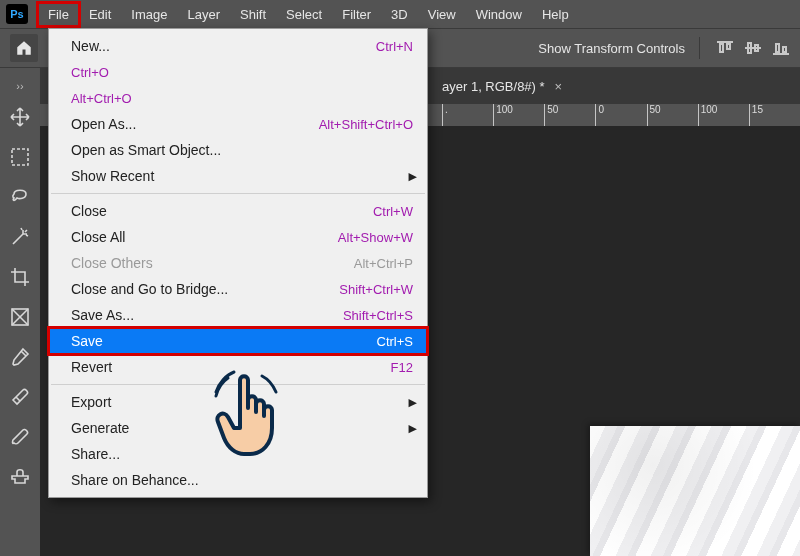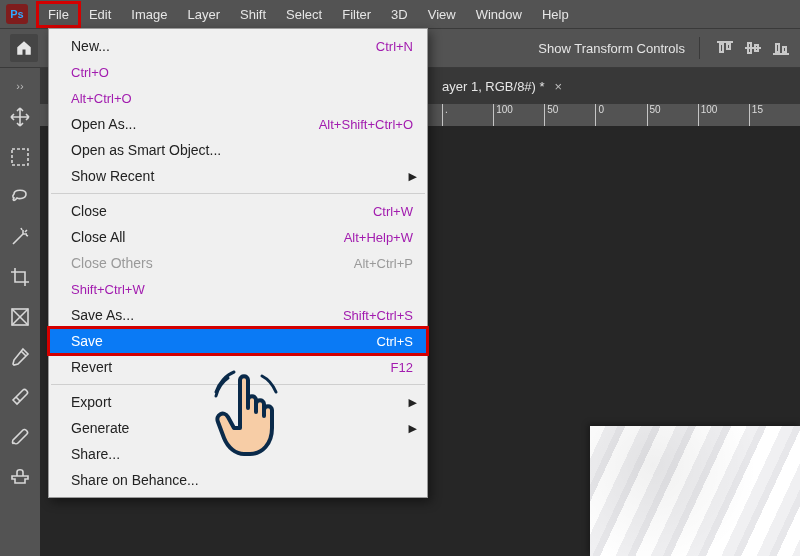--- a/index.html
+++ b/index.html
@@ -1,20 +1,20 @@
 <!DOCTYPE html>
 <html><head>
 <meta charset="utf-8">
 <style>
   * { box-sizing: border-box; margin: 0; padding: 0; font-family: "Segoe UI", Tahoma, sans-serif; }
   body { width: 800px; height: 556px; overflow: hidden; background: #535353; position: relative; }
 
   
   .menubar { height: 28px; background: #535353; display: flex; align-items: center; padding-left: 6px; color: #e6e6e6; font-size: 13px; }
-  .ps-logo { width: 22px; height: 20px; background: #7f1d1d; color: #31a8ff; font-weight: 700; font-size: 11px; display: flex; align-items: center; justify-content: center; border-radius: 3px; margin-right: 10px; }
+  .ps-logo { width: 22px; height: 20px; background: #000000; color: #31a8ff; font-weight: 700; font-size: 11px; display: flex; align-items: center; justify-content: center; border-radius: 3px; margin-right: 10px; }
   .menubar-item { padding: 4px 10px; cursor: default; }
   .menubar-item.active { background: #535353; outline: 3px solid #d40000; outline-offset: -1px; }
 
   
   .options-bar { height: 40px; background: #535353; display: flex; align-items: center; padding-left: 10px; color: #e6e6e6; font-size: 13px; border-top: 1px solid #3a3a3a; border-bottom: 1px solid #3a3a3a; }
   .home-btn { width: 28px; height: 28px; background: #454545; display: flex; align-items: center; justify-content: center; border-radius: 2px; }
   .home-btn svg { width: 18px; height: 18px; fill: #e6e6e6; }
   .options-spacer { flex: 1; }
   .options-label { margin-right: 14px; }
   .align-group { display: flex; gap: 6px; margin-right: 8px; border-left: 1px solid #3a3a3a; padding-left: 14px; }
@@ -212,27 +212,28 @@
       <span class="label">Show Recent</span>
       <span class="submenu-arrow">▶</span>
     </div>
     <div class="menu-sep"></div>
     <div class="menu-item">
       <span class="label">Close</span>
       <span class="shortcut">Ctrl+W</span>
     </div>
     <div class="menu-item">
       <span class="label">Close All</span>
-      <span class="shortcut">Alt+Help+W</span>
+      <span class="shortcut">Alt+Show+W</span>
     </div>
     <div class="menu-item disabled">
       <span class="label">Close Others</span>
       <span class="shortcut">Alt+Ctrl+P</span>
     </div>
     <div class="menu-item">
+      <span class="label">Close and Go to Bridge...</span>
       <span class="shortcut">Shift+Ctrl+W</span>
     </div>
     <div class="menu-item">
       <span class="label">Save As...</span>
       <span class="shortcut">Shift+Ctrl+S</span>
     </div>
     <div class="menu-item highlight">
       <span class="label">Save</span>
       <span class="shortcut">Ctrl+S</span>
     </div>

